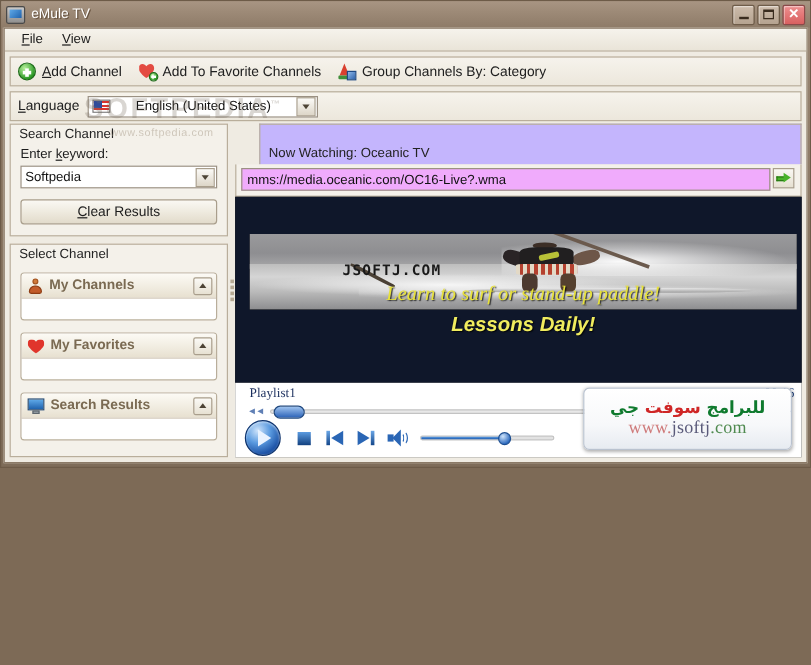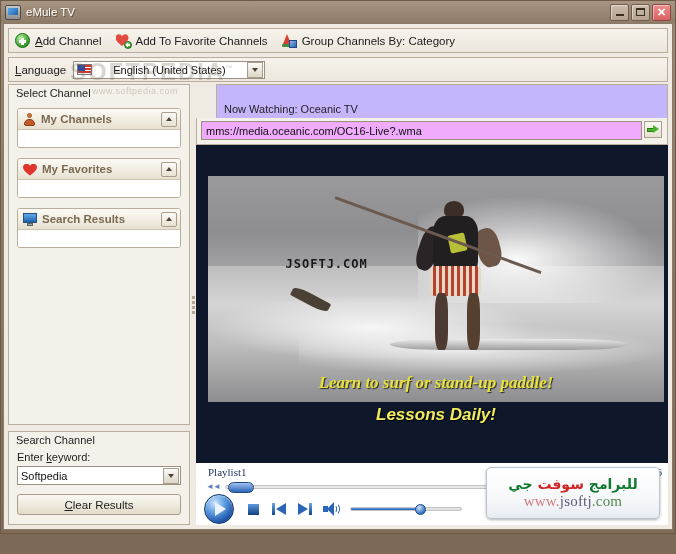--- a/index.html
+++ b/index.html
@@ -7,21 +7,21 @@
     width: 676px; height: 554px;
     overflow: hidden;
     font-family: "Liberation Sans", sans-serif;
     font-size: 11px;
     background: #7d6a56;
   }
 
   
   #window {
     position: absolute; left: 0; top: 0;
-    width: 676px; height: 534px;
+    width: 676px; height: 390px;
     background: linear-gradient(to bottom, #9b8876 0%, #8b7864 45%, #7e6c59 100%);
     border: 1px solid #6d5b48;
     display: flex; flex-direction: column;
   }
 
   
   #titlebar {
     height: 22px; flex: 0 0 22px;
     display: flex; align-items: center;
     padding: 0 2px 0 4px;
@@ -237,21 +237,21 @@
   .paddle { position:absolute; left:25%; top:42%; width:48%; height:3px; background:#6b5a4d; transform: rotate(20deg); transform-origin: right center; }
   .paddle-blade { position:absolute; left:18%; top:52%; width:9%; height:5%; background:#4a4035; border-radius:40% 8% 40% 8%; transform: rotate(28deg); }
 
   .wm-jsoftj {
     position:absolute; left:17%; top:36%;
     font-family:"DejaVu Sans Mono","Liberation Mono",monospace;
     font-size:12px; letter-spacing:1px; color:#191919; font-weight:bold;
   }
   .cap1 {
     position:absolute; left:0; right:0; bottom:4%; text-align:center;
-    font-family:"Liberation Serif", serif; font-style:italic; font-weight:bold;
+    font-family:"Liberation Serif", serif; font-style:italic; font-weight:normal;
     font-size:17px; color:#e8e23a; text-shadow: 1px 1px 1px rgba(0,0,0,.75);
     white-space:nowrap;
   }
   .cap-outer {
     position:absolute; left:12px; right:4px; bottom:38px; text-align:center;
     font-family:Liberation Sans, sans-serif; font-style:italic; font-weight:bold;
     font-size:17px; color:#f0ec5e; text-shadow: 1px 1px 1px rgba(0,0,0,.8);
     white-space:nowrap;
   }
 
@@ -352,20 +352,24 @@
           </div>
       </div>
       <div class="winbtn close">
         <div class="g">✕</div>
       </div>
     </div>
   </div>
 
   <div id="client">
 
+    <div id="menubar">
+      <div class="mi"><u>F</u><span>ile</span></div>
+      <div class="mi"><u>V</u><span>iew</span></div>
+    </div>
 
     <div id="toolwrap">
 
       <div class="sp-wm">
         <span>SOFTPEDIA</span><span class="tm">™</span>
       </div>
       <div class="sp-wm2">www.softpedia.com</div>
 
       <div class="toolbar">
         <div class="tbtn">
@@ -401,79 +405,79 @@
               <i></i>
             </span>
         </div>
       </div>
     </div>
 
     <div id="body">
 
       <div id="leftpane">
 
-        <div class="grouptop selectgroup">
-          <div class="gheader">Select Channel</div>
-          <div class="selectbody">
-
-            <div class="ch-card">
-              <div class="ch-head">
-                <span class="ic-person">
-                    <span class="h"></span>
-                    <span class="b"></span>
-                  </span>
-                <span class="t">My Channels</span>
-                <span class="exp">
-                    <i></i>
-                  </span>
-              </div>
-              <div class="ch-list"></div>
-            </div>
-
-            <div class="ch-card">
-              <div class="ch-head">
-                <span class="ic-heart">
-                    <span class="heart"></span>
-                  </span>
-                <span class="t">My Favorites</span>
-                <span class="exp">
-                    <i></i>
-                  </span>
-              </div>
-              <div class="ch-list"></div>
-            </div>
-
-            <div class="ch-card">
-              <div class="ch-head">
-                <span class="ic-monitor">
-                    <span class="scr"></span>
-                    <span class="std"></span>
-                  </span>
-                <span class="t">Search Results</span>
-                <span class="exp">
-                    <i></i>
-                  </span>
-              </div>
-              <div class="ch-list"></div>
-            </div>
-
-          </div>
-        </div>
-
         <div class="grouptop">
           <div class="gheader">Search Channel</div>
           <div class="gcontent">
             <div class="fieldlabel">Enter <u>k</u>eyword:</div>
             <div class="kw-combo">
               <span class="val" placeholder="">Softpedia</span>
               <span class="arrow" style="width:16px;height:16px;margin:0 1px 0 0;background:linear-gradient(to bottom,#fbfaf7,#ddd6c8);border:1px solid #a99e8c;display:flex;align-items:center;justify-content:center;">
                 <i style="display:block;width:0;height:0;border-left:3.5px solid transparent;border-right:3.5px solid transparent;border-top:4px solid #4d4436;"></i>
               </span>
             </div>
             <div class="btn"><u>C</u>lear Results</div>
+          </div>
+        </div>
+
+        <div class="grouptop selectgroup">
+          <div class="gheader">Select Channel</div>
+          <div class="selectbody">
+
+            <div class="ch-card">
+              <div class="ch-head">
+                <span class="ic-person">
+                    <span class="h"></span>
+                    <span class="b"></span>
+                  </span>
+                <span class="t">My Channels</span>
+                <span class="exp">
+                    <i></i>
+                  </span>
+              </div>
+              <div class="ch-list"></div>
+            </div>
+
+            <div class="ch-card">
+              <div class="ch-head">
+                <span class="ic-heart">
+                    <span class="heart"></span>
+                  </span>
+                <span class="t">My Favorites</span>
+                <span class="exp">
+                    <i></i>
+                  </span>
+              </div>
+              <div class="ch-list"></div>
+            </div>
+
+            <div class="ch-card">
+              <div class="ch-head">
+                <span class="ic-monitor">
+                    <span class="scr"></span>
+                    <span class="std"></span>
+                  </span>
+                <span class="t">Search Results</span>
+                <span class="exp">
+                    <i></i>
+                  </span>
+              </div>
+              <div class="ch-list"></div>
+            </div>
+
           </div>
         </div>
       </div>
 
       <div id="splitter">
         <div class="dots">
           <span></span>
             <span></span>
             <span></span>
             <span></span>

